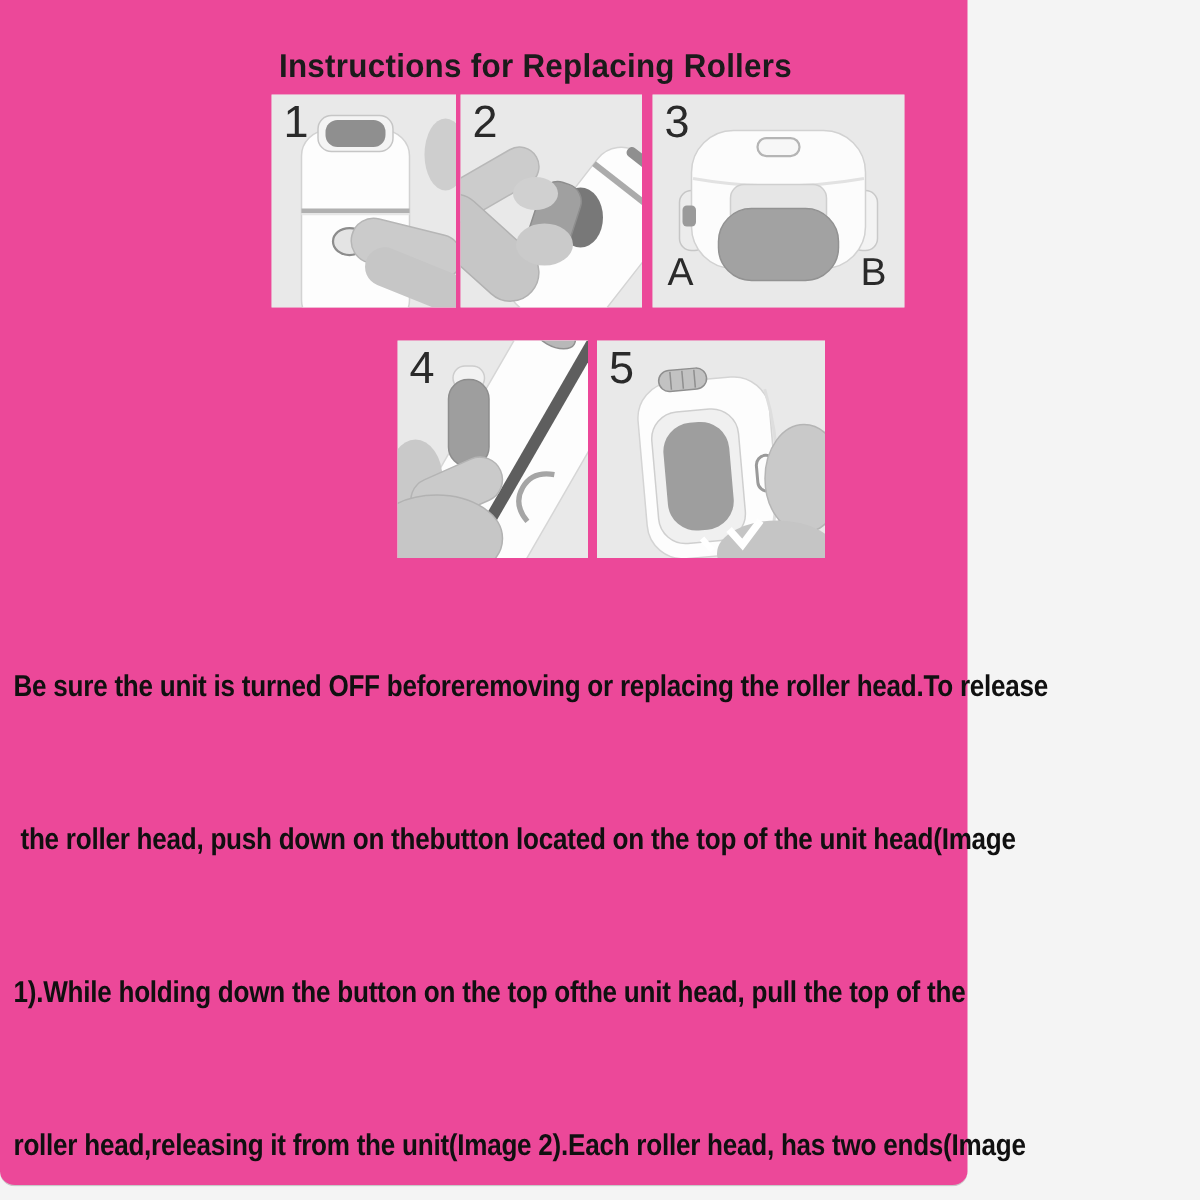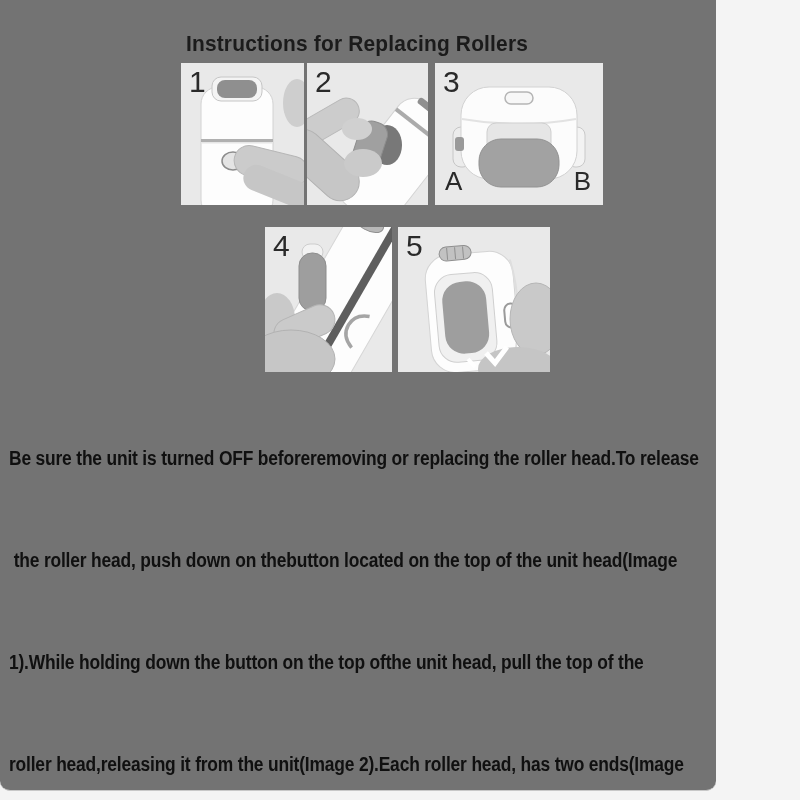--- a/index.html
+++ b/index.html
@@ -2,22 +2,22 @@
 <html><head>
 <meta charset="utf-8">
 <style>
   html,body{margin:0;padding:0;}
   body{
     width:800px;height:800px;position:relative;overflow:hidden;
     background:#f4f4f4;
     font-family:"Liberation Sans",sans-serif;
   }
   .card{
-    position:absolute;left:0;top:0;width:716px;height:790px;
-    background:#737373;border-bottom:1px solid #c8c8c8;
+    position:absolute;left:0;top:0;width:645px;height:790px;
+    background:#ec4899;border-bottom:1px solid #c8c8c8;
     border-radius:0 0 10px 10px;
   }
   .title{
     position:absolute;top:31px;left:357px;
     transform:translateX(-50%) scaleX(.95);
     font-size:22px;font-weight:bold;color:#1b1b1b;
     white-space:nowrap;letter-spacing:.2px;
   }
   .panel{position:absolute;background:#e9e9e9;overflow:hidden;}
   .p1{left:181px;top:63px;width:123px;height:142px;}

